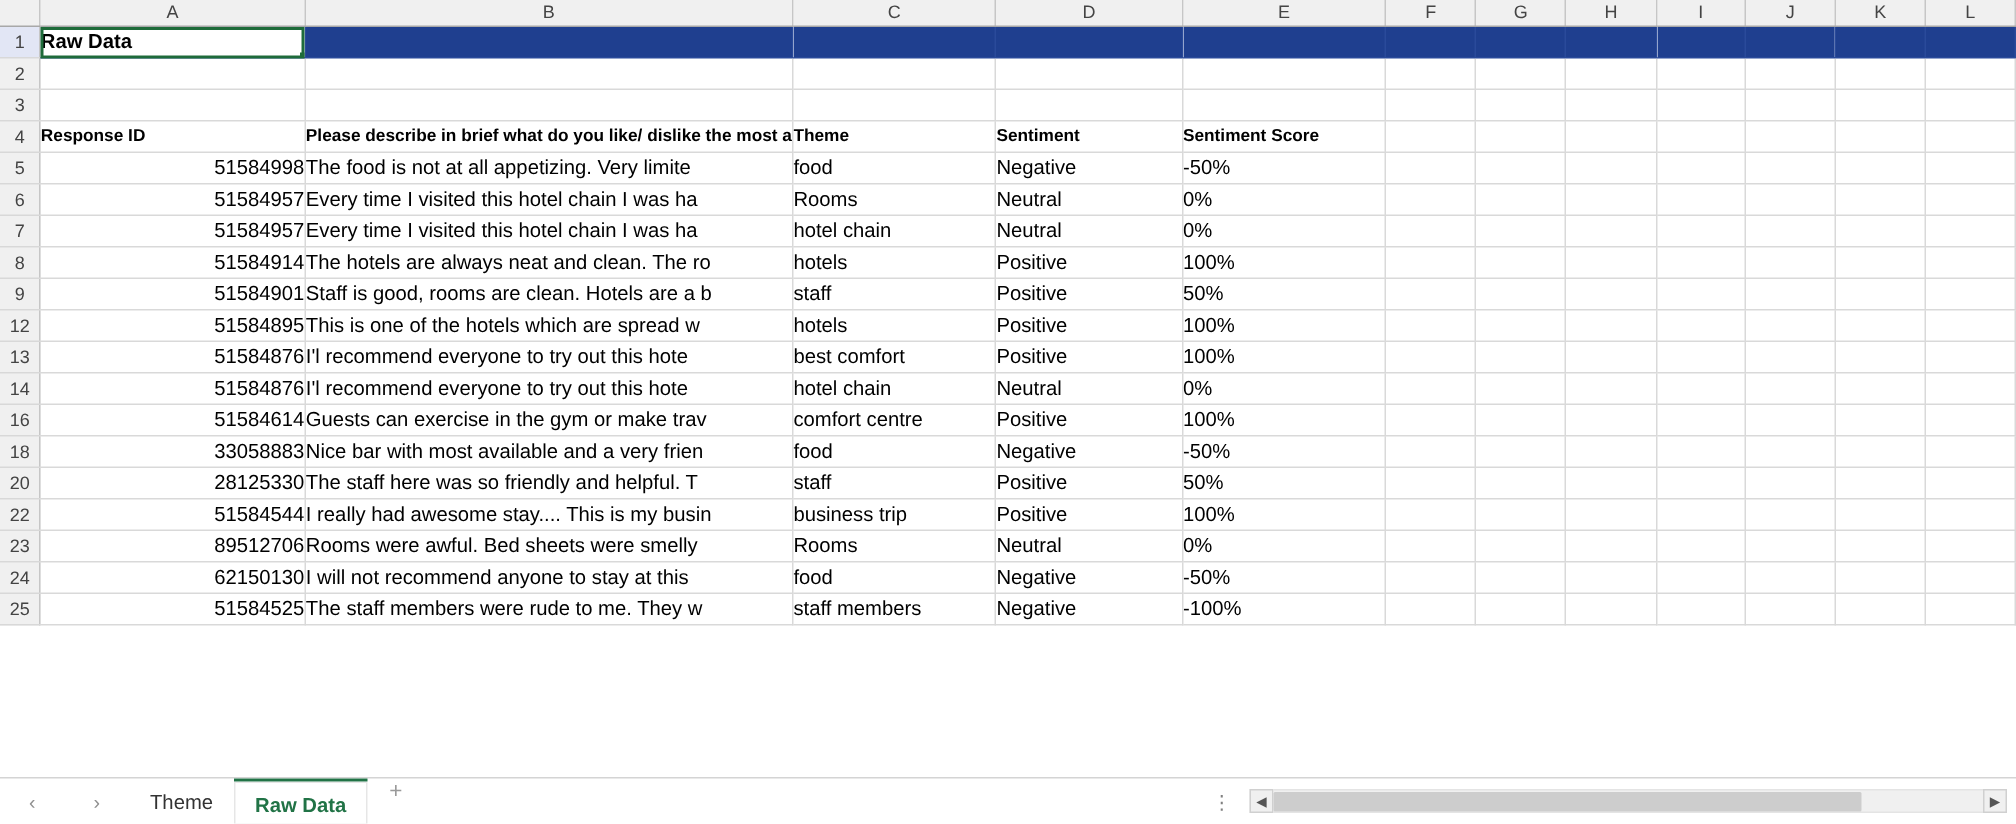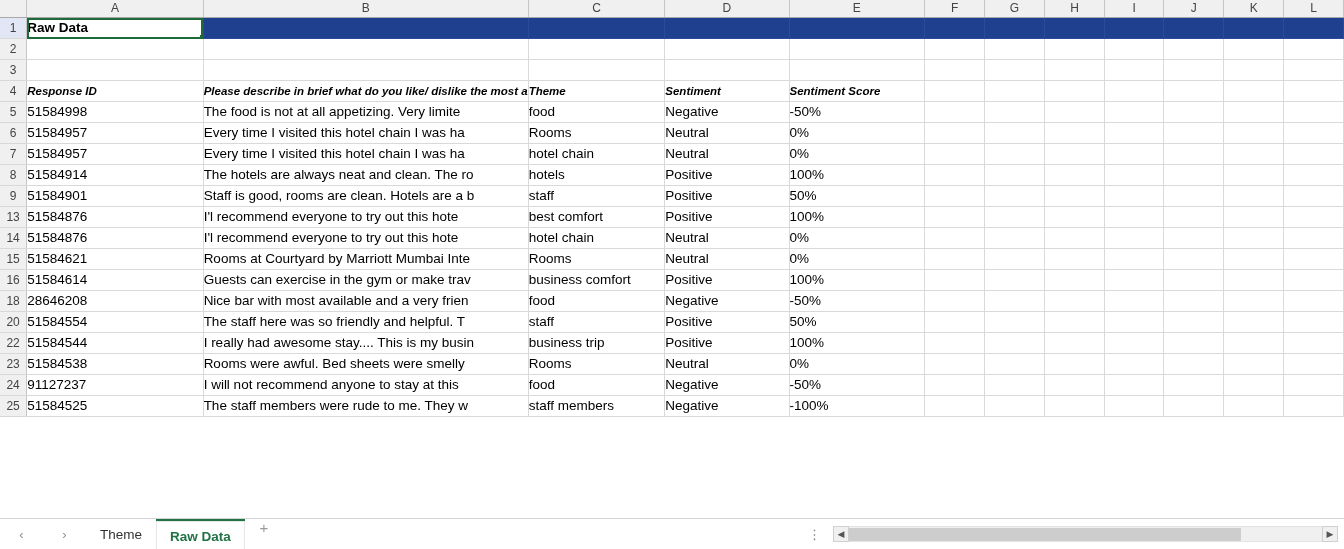--- a/index.html
+++ b/index.html
@@ -54,22 +54,22 @@
     height: 20px;
     border-right: 1px solid #d9d9d9;
     border-bottom: 1px solid #d9d9d9;
     line-height: 20px;
     font-size: 13.5px;
     white-space: nowrap;
     overflow: hidden;
     padding: 0 3px;
     background: #fff;
   }
-  .cell.num { }
-  .cell.bold { font-weight: bold; font-size: 11.5px; font-style: italic; }
+  .cell.num { text-align: right; }
+  .cell.bold { font-weight: bold; font-size: 11.5px; }
   .cell.empty { }
 
   
   tr.band td.cell { background: #1f3f8f; border-right-color: #2a4a9a; border-bottom-color: #2a4a9a; }
   tr.band td.rowhead { background: #e2e6f5; }
   td.active-cell {
     background: #ffffff !important;
     outline: 2px solid #1e6b3a;
     outline-offset: -2px;
     font-weight: bold;
@@ -320,20 +320,35 @@
             <td class="cell">50%</td>
             <td class="cell empty"></td>
             <td class="cell empty"></td>
             <td class="cell empty"></td>
             <td class="cell empty"></td>
             <td class="cell empty"></td>
             <td class="cell empty"></td>
             <td class="cell empty"></td>
           </tr>
           <tr>
+            <td class="rowhead">12</td>
+            <td class="cell num">51584895</td>
+            <td class="cell">This is one of the hotels which are spread w</td>
+            <td class="cell">hotels</td>
+            <td class="cell">Positive</td>
+            <td class="cell">100%</td>
+            <td class="cell empty"></td>
+            <td class="cell empty"></td>
+            <td class="cell empty"></td>
+            <td class="cell empty"></td>
+            <td class="cell empty"></td>
+            <td class="cell empty"></td>
+            <td class="cell empty"></td>
+          </tr>
+          <tr>
             <td class="rowhead">13</td>
             <td class="cell num">51584876</td>
             <td class="cell">I'l recommend everyone to try out this hote</td>
             <td class="cell">best comfort</td>
             <td class="cell">Positive</td>
             <td class="cell">100%</td>
             <td class="cell empty"></td>
             <td class="cell empty"></td>
             <td class="cell empty"></td>
             <td class="cell empty"></td>
@@ -350,67 +365,52 @@
             <td class="cell">0%</td>
             <td class="cell empty"></td>
             <td class="cell empty"></td>
             <td class="cell empty"></td>
             <td class="cell empty"></td>
             <td class="cell empty"></td>
             <td class="cell empty"></td>
             <td class="cell empty"></td>
           </tr>
           <tr>
-            <td class="rowhead">15</td>
-            <td class="cell num">51584621</td>
-            <td class="cell">Rooms at Courtyard by Marriott Mumbai Inte</td>
-            <td class="cell">Rooms</td>
-            <td class="cell">Neutral</td>
-            <td class="cell">0%</td>
-            <td class="cell empty"></td>
-            <td class="cell empty"></td>
-            <td class="cell empty"></td>
-            <td class="cell empty"></td>
-            <td class="cell empty"></td>
-            <td class="cell empty"></td>
-            <td class="cell empty"></td>
-          </tr>
-          <tr>
             <td class="rowhead">16</td>
             <td class="cell num">51584614</td>
             <td class="cell">Guests can exercise in the gym or make trav</td>
-            <td class="cell">business comfort</td>
+            <td class="cell">comfort centre</td>
             <td class="cell">Positive</td>
             <td class="cell">100%</td>
             <td class="cell empty"></td>
             <td class="cell empty"></td>
             <td class="cell empty"></td>
             <td class="cell empty"></td>
             <td class="cell empty"></td>
             <td class="cell empty"></td>
             <td class="cell empty"></td>
           </tr>
           <tr>
             <td class="rowhead">18</td>
-            <td class="cell num">28646208</td>
+            <td class="cell num">33058883</td>
             <td class="cell">Nice bar with most available and a very frien</td>
             <td class="cell">food</td>
             <td class="cell">Negative</td>
             <td class="cell">-50%</td>
             <td class="cell empty"></td>
             <td class="cell empty"></td>
             <td class="cell empty"></td>
             <td class="cell empty"></td>
             <td class="cell empty"></td>
             <td class="cell empty"></td>
             <td class="cell empty"></td>
           </tr>
           <tr>
             <td class="rowhead">20</td>
-            <td class="cell num">51584554</td>
+            <td class="cell num">28125330</td>
             <td class="cell">The staff here was so friendly and helpful. T</td>
             <td class="cell">staff</td>
             <td class="cell">Positive</td>
             <td class="cell">50%</td>
             <td class="cell empty"></td>
             <td class="cell empty"></td>
             <td class="cell empty"></td>
             <td class="cell empty"></td>
             <td class="cell empty"></td>
             <td class="cell empty"></td>
@@ -426,36 +426,36 @@
             <td class="cell empty"></td>
             <td class="cell empty"></td>
             <td class="cell empty"></td>
             <td class="cell empty"></td>
             <td class="cell empty"></td>
             <td class="cell empty"></td>
             <td class="cell empty"></td>
           </tr>
           <tr>
             <td class="rowhead">23</td>
-            <td class="cell num">51584538</td>
+            <td class="cell num">89512706</td>
             <td class="cell">Rooms were awful. Bed sheets were smelly</td>
             <td class="cell">Rooms</td>
             <td class="cell">Neutral</td>
             <td class="cell">0%</td>
             <td class="cell empty"></td>
             <td class="cell empty"></td>
             <td class="cell empty"></td>
             <td class="cell empty"></td>
             <td class="cell empty"></td>
             <td class="cell empty"></td>
             <td class="cell empty"></td>
           </tr>
           <tr>
             <td class="rowhead">24</td>
-            <td class="cell num">91127237</td>
+            <td class="cell num">62150130</td>
             <td class="cell">I will not recommend anyone to stay at this</td>
             <td class="cell">food</td>
             <td class="cell">Negative</td>
             <td class="cell">-50%</td>
             <td class="cell empty"></td>
             <td class="cell empty"></td>
             <td class="cell empty"></td>
             <td class="cell empty"></td>
             <td class="cell empty"></td>
             <td class="cell empty"></td>

